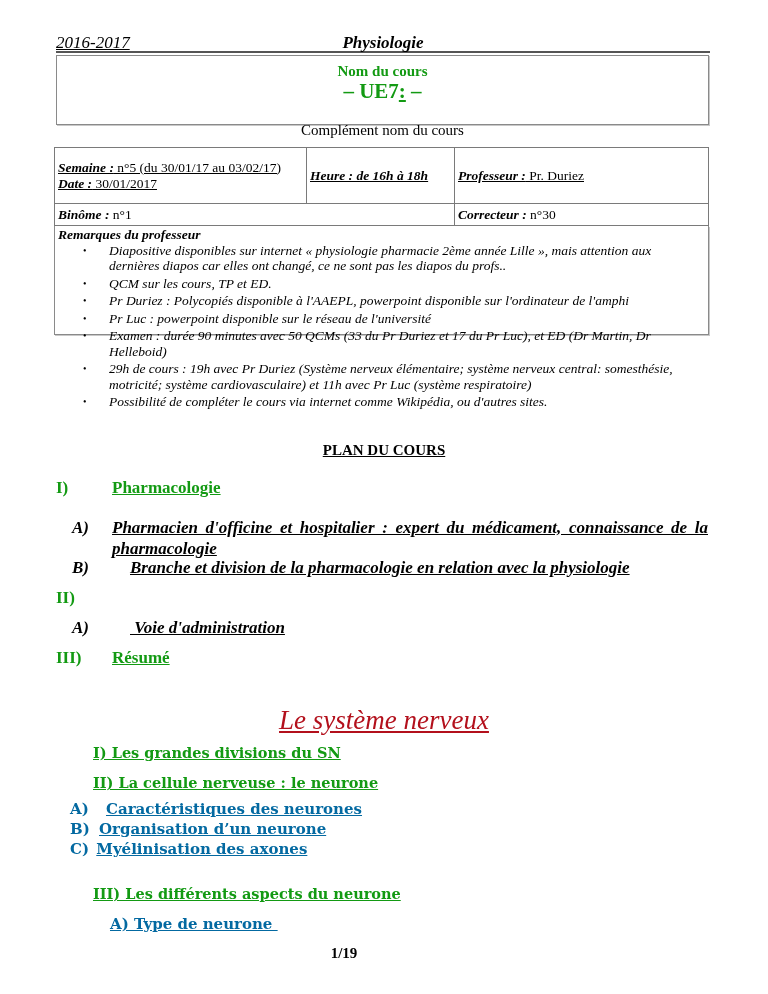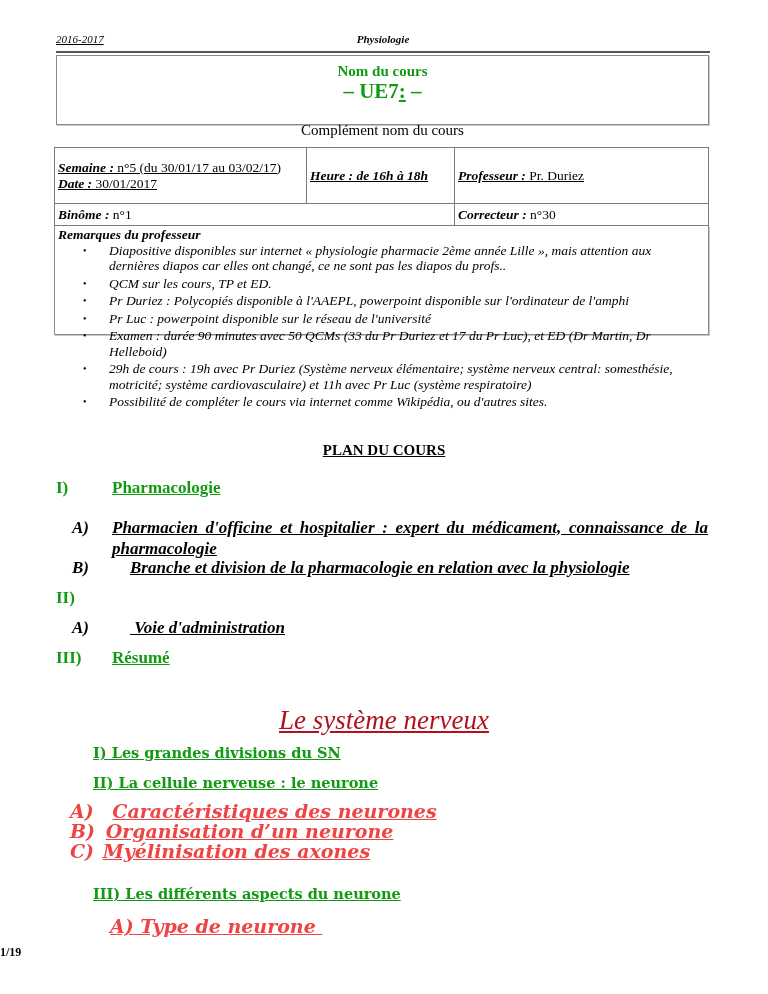--- a/index.html
+++ b/index.html
@@ -20,21 +20,21 @@
     left: 0; top: 0;
     width: 768px; height: 994px;
   }
   
   .run-header {
     position: absolute;
     left: 56px; top: 33px;
     width: 654px;
     height: 18px;
     border-bottom: 2px solid #555;
-    font-size: 11px;
+    font-size: 17px;
     font-style: italic;
   }
   .run-header .year {
     position: absolute;
     left: 0; top: 0;
     text-decoration: underline;
   }
   .run-header .subject {
     position: absolute;
     left: 0; right: 0; top: 0;
@@ -164,31 +164,31 @@
     font-family: "DejaVu Serif", serif;
     font-weight: bold;
     white-space: nowrap;
   }
   .ns-l1 {
     color: #139a13;
     font-size: 14.5px;
     text-decoration: underline;
   }
   .ns-l2 {
-    color: #ef4444;
-    font-style: italic;
-    font-size: 19px;
+    color: #0369a1;
+    font-size: 15px;
   }
   .ns-l2 .u { text-decoration: underline; }
   .page-num {
     position: absolute;
     left: 0; width: 688px;
     top: 945px;
-    font-weight: bold;
-    font-size: 12px;
+    text-align: center;
+    font-weight: bold;
+    font-size: 15px;
   }
 </style>
 </head>
 <body>
 
 <div class="page">
 
   <div class="run-header">
     <span class="year">2016-2017</span>
     <div class="subject">Physiologie</div>

